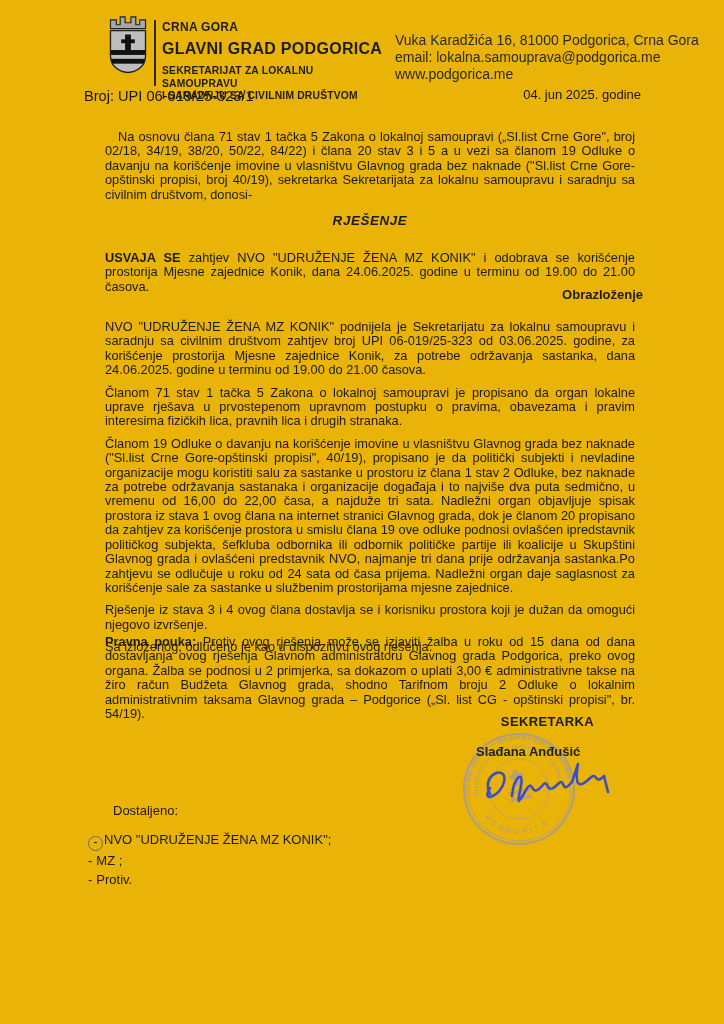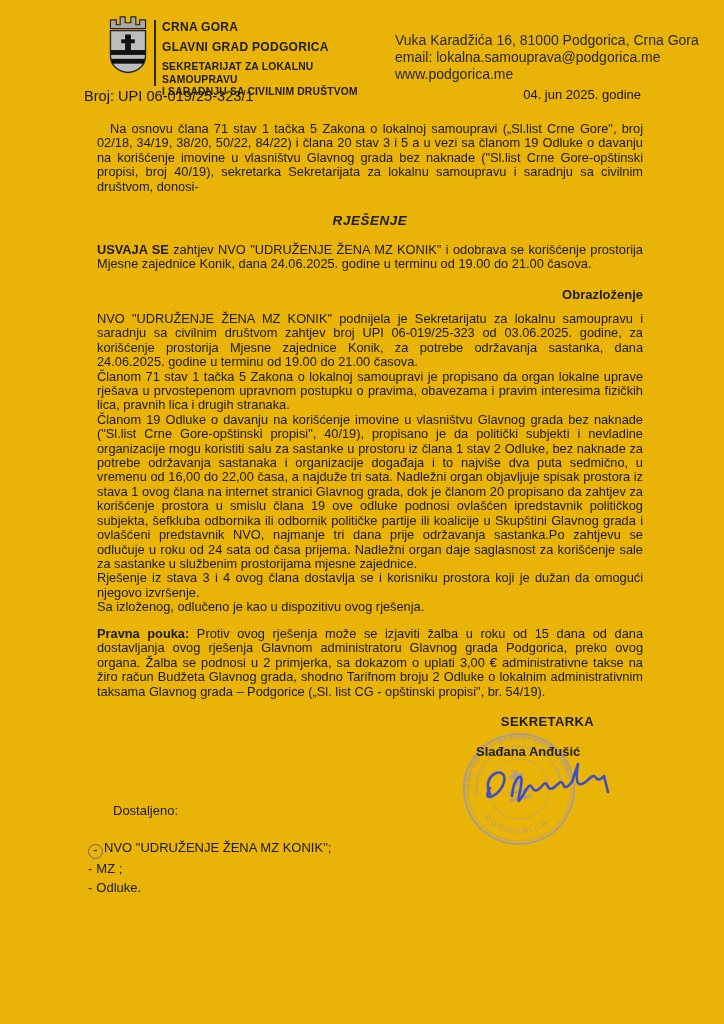--- a/index.html
+++ b/index.html
@@ -6,44 +6,44 @@
   .page{
     position:relative;width:724px;height:1024px;background:#eab308;
     font-family:"Liberation Sans","DejaVu Sans",sans-serif;color:#1c1c1c;
     overflow:hidden;margin:0 auto;
   }
   
   .coa{position:absolute;left:106px;top:15px;width:44px;height:74px;}
   .hdr-divider{position:absolute;left:154px;top:20px;width:2px;height:66px;background:#2a2a2a;}
   .org{position:absolute;left:162px;top:20px;width:230px;}
   .org-l1{font-size:12px;font-weight:700;letter-spacing:.3px;margin-bottom:6px;}
-  .org-l2{font-size:12px;font-weight:700;letter-spacing:.3px;margin-bottom:7px;}
+  .org-l2{font-size:16px;font-weight:700;letter-spacing:.3px;margin-bottom:7px;}
   .org-l3{font-size:10.3px;font-weight:700;letter-spacing:.2px;line-height:12.5px;}
   .contact{position:absolute;left:395px;top:32px;width:320px;font-size:14px;line-height:16.8px;color:#2a2a2a;}
   .doc-number{position:absolute;left:84px;top:88px;font-size:14.6px;color:#151515;}
   .doc-date{position:absolute;left:455px;top:87px;width:186px;text-align:right;font-size:13px;color:#151515;}
   
   .bodycol{position:absolute;left:97px;width:546px;font-size:12.8px;line-height:14.4px;text-align:justify;color:#1b1b1b;}
-  .bodycol p{margin:0;}
+  .bodycol p{margin:8px;}
   .intro{top:122px;}
   .intro p{text-indent:13px;}
   .title{position:absolute;left:97px;top:213px;width:546px;text-align:center;font-size:13.4px;font-weight:700;letter-spacing:.6px;font-style:italic;}
   .decision{top:243px;}
   .subtitle{position:absolute;left:97px;top:287px;width:546px;text-align:right;font-size:13px;font-weight:700;}
   .main{top:312px;}
   .legal{top:627px;}
   .b{font-weight:700;}
   
   .sekretarka{position:absolute;left:455px;top:714px;width:185px;text-align:center;font-size:13px;font-weight:700;letter-spacing:.4px;}
   .stamp{position:absolute;left:456px;top:726px;width:126px;height:126px;z-index:1;opacity:.85;}
   .sig-name{position:absolute;left:476px;top:744px;width:170px;font-size:13px;font-weight:600;color:#222;z-index:2;}
   .sig-scribble{position:absolute;left:468px;top:752px;width:160px;height:84px;z-index:3;}
   
   .delivery{position:absolute;left:88px;top:801px;font-size:13px;line-height:19px;color:#1b1b1b;}
-  .delivery-label{margin-left:25px;margin-bottom:18px;}
+  .delivery-label{margin-left:25px;margin-bottom:10px;}
   .delivery-row{white-space:nowrap;}
   .pen-circle{display:inline-block;width:13px;height:13px;border:1.6px solid #6a6a6a;border-radius:50%;text-align:center;line-height:10px;margin-right:1px;vertical-align:-2px;}
   .dash{display:inline-block;margin-right:4px;}
 </style>
 </head>
 <body>
 
 <div class="page">
 
   <svg class="coa" viewBox="0 0 44 76">
@@ -140,16 +140,16 @@
              M44,44 C46,24 56,18 53,34 C50,50 48,56 58,38
              C66,24 62,48 74,34 C82,24 76,46 90,32
              C98,24 92,44 104,30 L110,12
              C106,36 112,36 122,26 C130,19 126,34 136,24 L140,40" fill="none" stroke="#3d4fc0" stroke-width="2.6" stroke-linecap="round" stroke-linejoin="round"></path>
   </svg>
 
   <div class="delivery">
     <div class="delivery-label">Dostaljeno:</div>
     <div class="delivery-row"><span class="pen-circle">-</span><span>NVO "UDRUŽENJE ŽENA MZ KONIK";</span></div>
     <div class="delivery-row"><span class="dash">-</span><span>MZ ;</span></div>
-    <div class="delivery-row"><span class="dash">-</span><span>Odluke.</span></div>
+    <div class="delivery-row"><span class="dash">-</span><span>Protiv.</span></div>
   </div>
 
 </div>
 
 </body></html>

